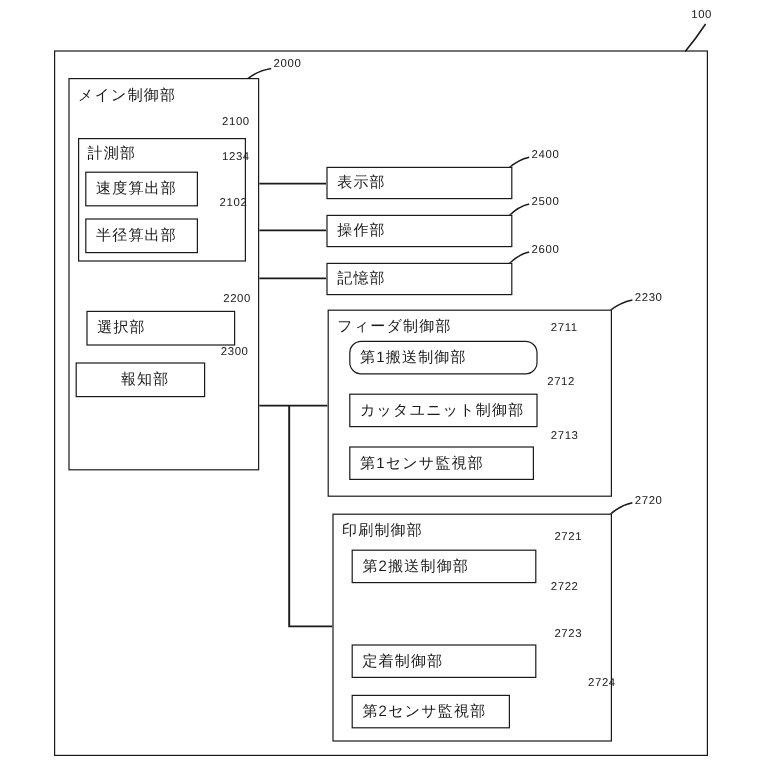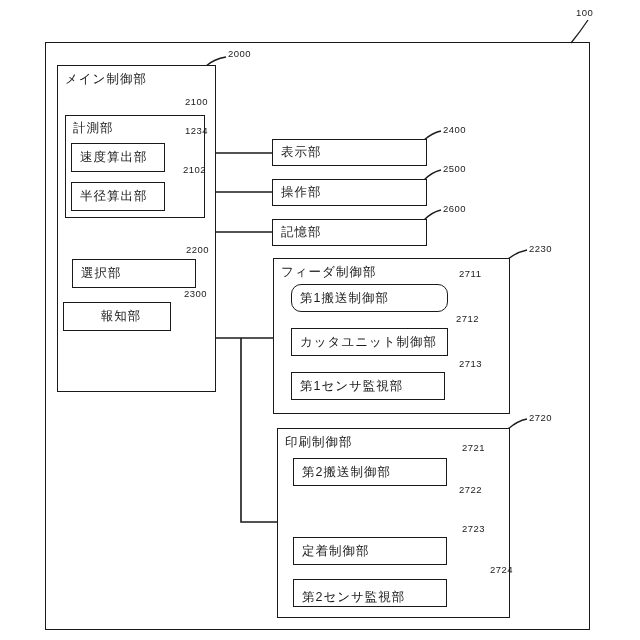--- a/index.html
+++ b/index.html
@@ -176,18 +176,18 @@
   </div>
   <div class="ref" style="left:462px; top:442px;">2721</div>
 
   <div class="ref" style="left:459px; top:484px;">2722</div>
 
   <div class="box leaf" style="left:293px; top:537px; width:154px; height:28px;">
     <span>定着制御部</span>
   </div>
   <div class="ref" style="left:462px; top:523px;">2723</div>
 
-  <div class="box leaf" style="left:293px; top:579px; width:154px; height:28px;align-items:flex-end;">
+  <div class="box leaf" style="left:293px; top:579px; width:132px; height:28px;">
     <span>第2センサ監視部</span>
   </div>
   <div class="ref" style="left:462px; top:564px;margin-left:28px;">2724</div>
 
 </div>
 
 </body></html>

